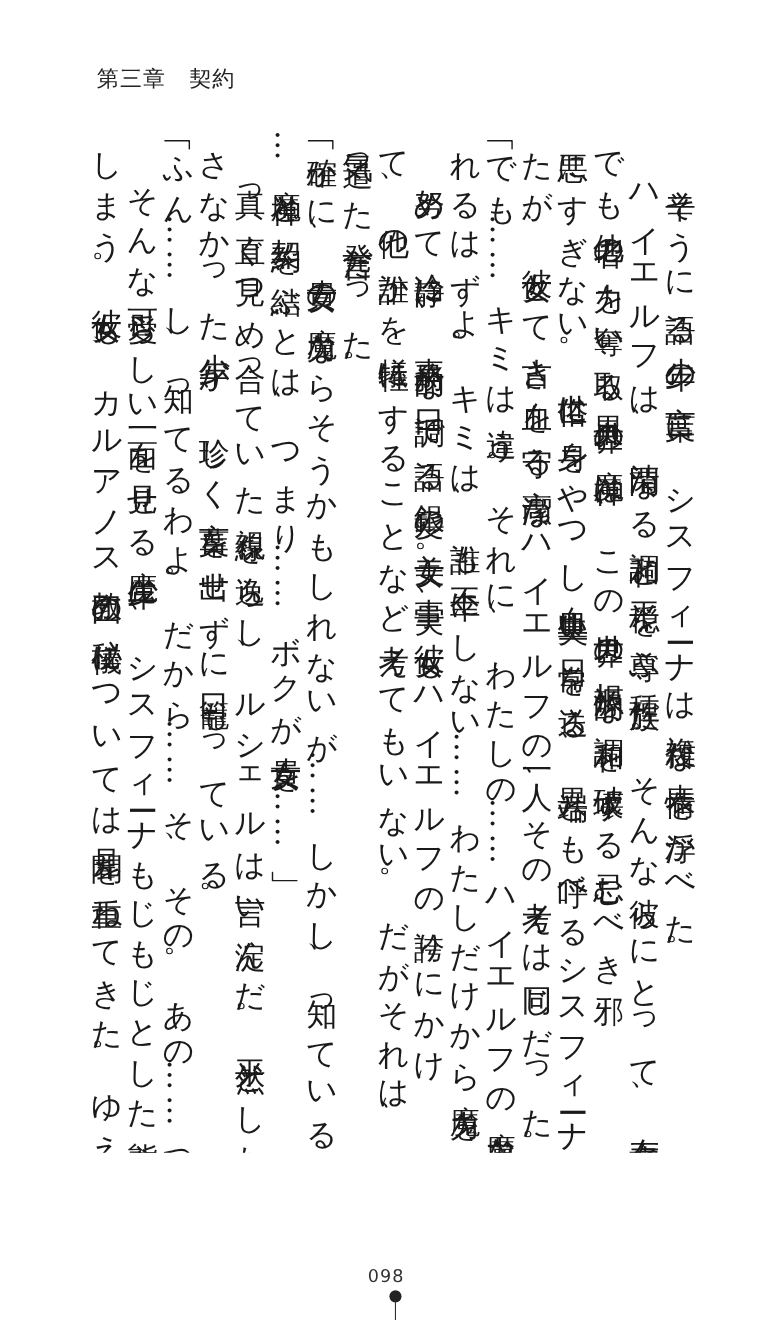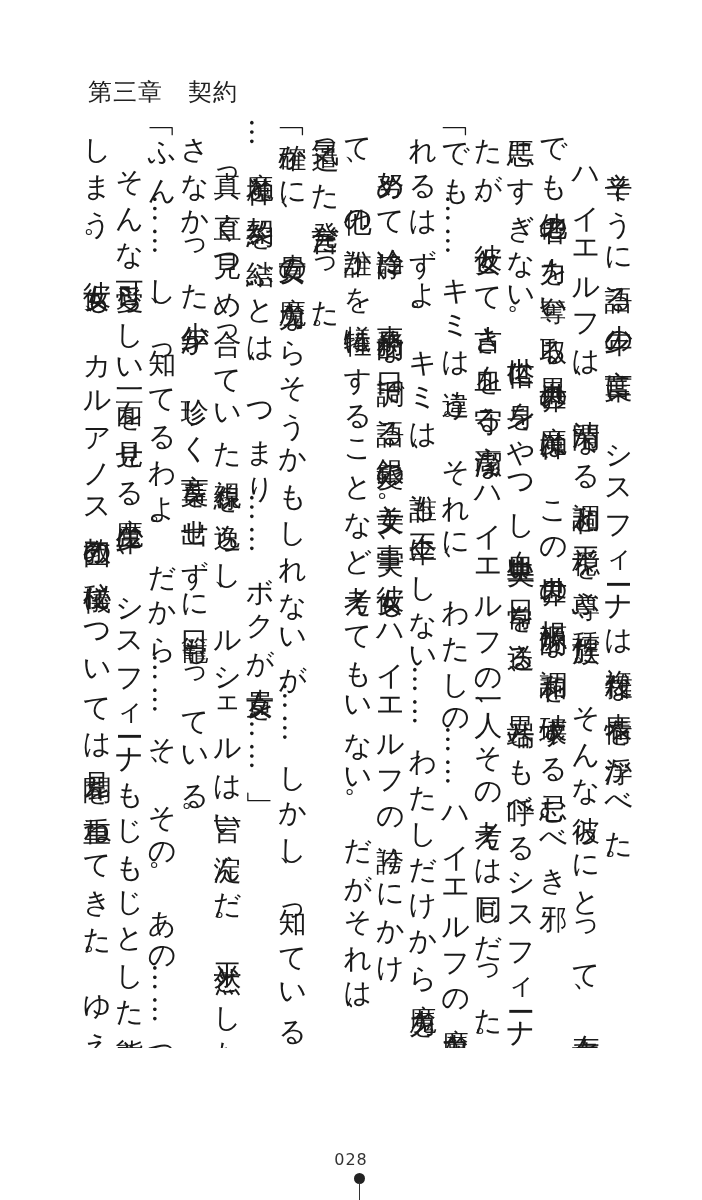--- a/index.html
+++ b/index.html
@@ -12,25 +12,24 @@
       height: 1200px;
       position: relative;
       overflow: hidden;
       font-family: "DejaVu Serif", "Liberation Serif", serif;
       color: #1a1a1a;
     }
     .running-head {
       position: absolute;
       left: 88px;
       top: 58px;
-      font-size: 24px;
+      font-size: 20px;
       letter-spacing: 1px;
       white-space: pre;
       color: #222222;
-      margin-top: 18px;
     }
     .body-text {
       position: absolute;
       top: 118px;
       right: 68px;
       height: 930px;
       width: 560px;
       writing-mode: vertical-rl;
       -webkit-writing-mode: vertical-rl;
       font-size: 28px;
@@ -89,15 +88,15 @@
   <span class="col">気遣った発言だった。</span>
   <span class="col">「確かに、貴女の魔力ならそうかもしれないが……しかし、知っているのか？　ボクと…</span>
   <span class="col">…魔神と契約を結ぶとは、つまり……ボクが貴女を……」</span>
   <span class="col">　真っ直ぐ見つめ合っていた視線を逸らし、ルシェルは言い淀んだ。平然とした態度を崩</span>
   <span class="col">さなかった少年が、珍しく言葉を出せずに口籠もっている。</span>
   <span class="col">「ふん……し、知ってるわよ。だから……そ、その。あの……つまり、えっと」</span>
   <span class="col">　そんな可愛らしい一面を見せる魔少年に、シスフィーナもじもじとした態度を取って</span>
   <span class="col">しまう。彼女も、カルアノス教団の秘儀については見聞を重ねてきた。ゆえに、深くは知</span>
 </div>
 
-<div class="page-number">028</div>
+<div class="page-number">098</div>
 <div class="marker-dot"></div>
 <div class="marker-line"></div>
 
 </body></html>

